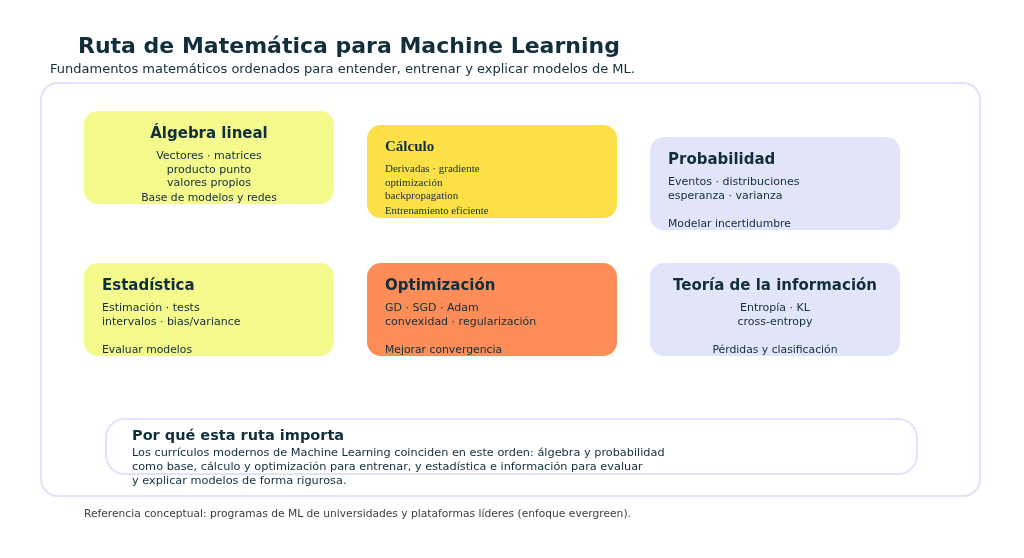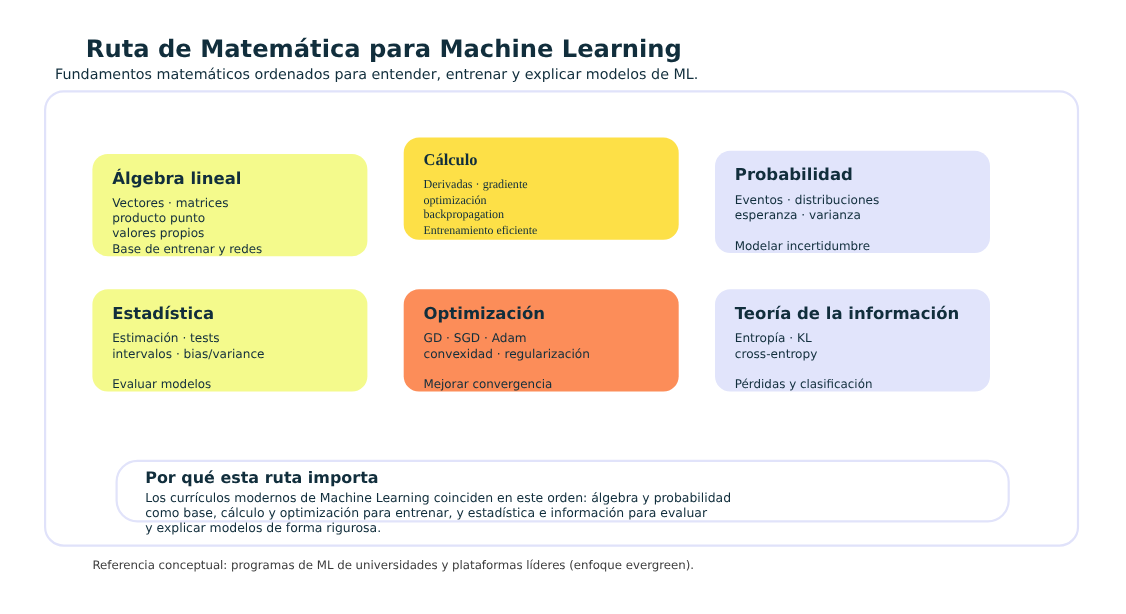--- a/index.html
+++ b/index.html
@@ -18,26 +18,26 @@
     border:2px solid #e0e2fa;border-radius:18px;background:#ffffff;
   }
   .card{
     position:absolute;width:250px;height:93px;border-radius:14px;
     padding:13px 18px;box-sizing:border-box;overflow:visible;
   }
   .card-title{font-size:15px;font-weight:bold;margin-bottom:7px;color:#112e3c;white-space:nowrap;}
   .card-body{font-size:11px;line-height:13.7px;height:41px;color:#112e3c;}
   .card-body div{white-space:nowrap;}
   .card-note{font-size:10.8px;margin-top:1px;color:#112e3c;white-space:nowrap;}
-  .c1{left:84px;top:140px;}
+  .c1{left:84px;top:111px;text-align:center;}
   .c2{left:367px;top:125px;}
   .c3{left:650px;top:125px;}
   .c4{left:84px;top:263px;}
   .c5{left:367px;top:263px;}
-  .c6{left:650px;top:263px;}
+  .c6{left:650px;top:263px;text-align:center;}
   .note-box{
     position:absolute;left:105px;top:418px;width:813px;height:57px;
     border:2px solid #e1e3fa;border-radius:20px;background:#ffffff;
     box-sizing:border-box;padding:7px 0 0 25px;overflow:visible;
   }
   .note-title{font-size:14.5px;font-weight:bold;color:#112e3c;margin-bottom:3px;white-space:nowrap;}
   .note-line{font-size:11.3px;line-height:13.8px;color:#112e3c;white-space:nowrap;}
   .page-footer{
     position:absolute;left:50px;top:507px;font-size:10.7px;color:#3d3d3d;white-space:nowrap;margin-left:34px;
   }
@@ -52,21 +52,21 @@
 
   <div class="outer-box"></div>
 
   <div class="card c1" style="background: rgb(244, 250, 140);">
     <div class="card-title">Álgebra lineal</div>
     <div class="card-body">
       <div>Vectores · matrices</div>
       <div>producto punto</div>
       <div>valores propios</div>
     </div>
-    <div class="card-note">Base de entrenar y redes</div>
+    <div class="card-note">Base de modelos y redes</div>
   </div>
 
   <div class="card c2" style="background: #fde047; font-family: Liberation Serif, serif;">
     <div class="card-title">Cálculo</div>
     <div class="card-body">
       <div>Derivadas · gradiente</div>
       <div>optimización</div>
       <div>backpropagation</div>
     </div>
     <div class="card-note">Entrenamiento eficiente</div>

